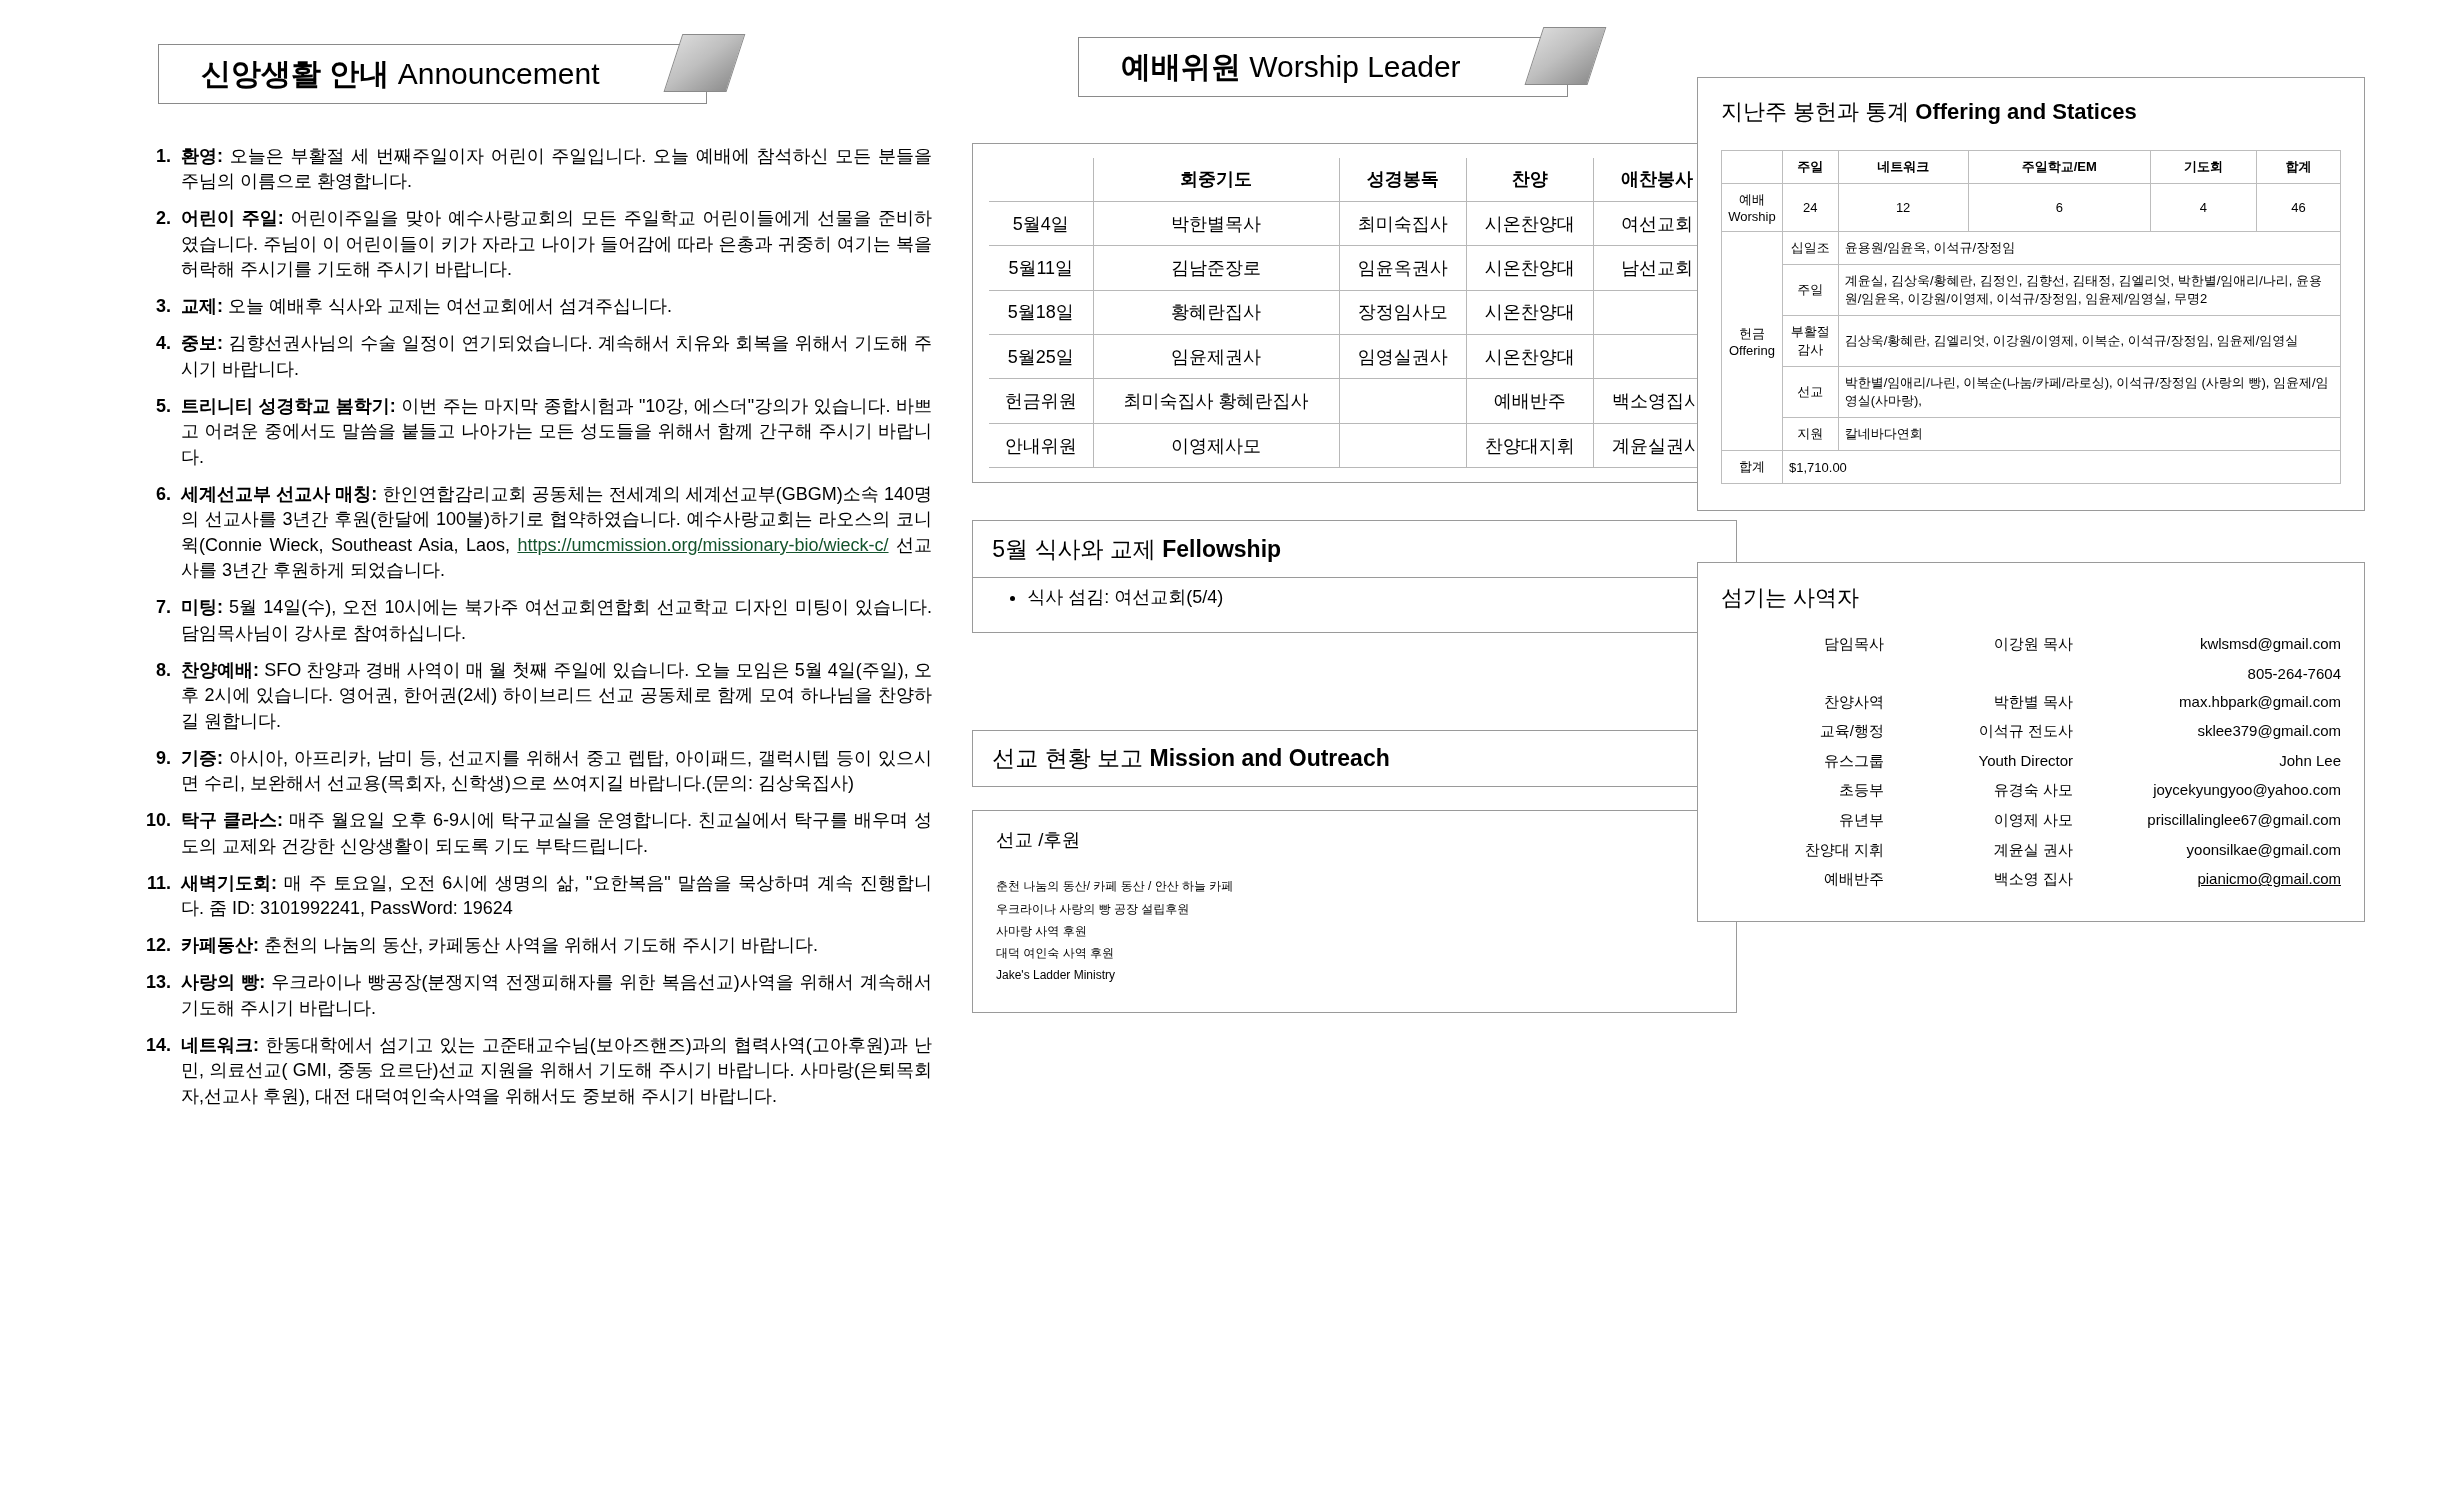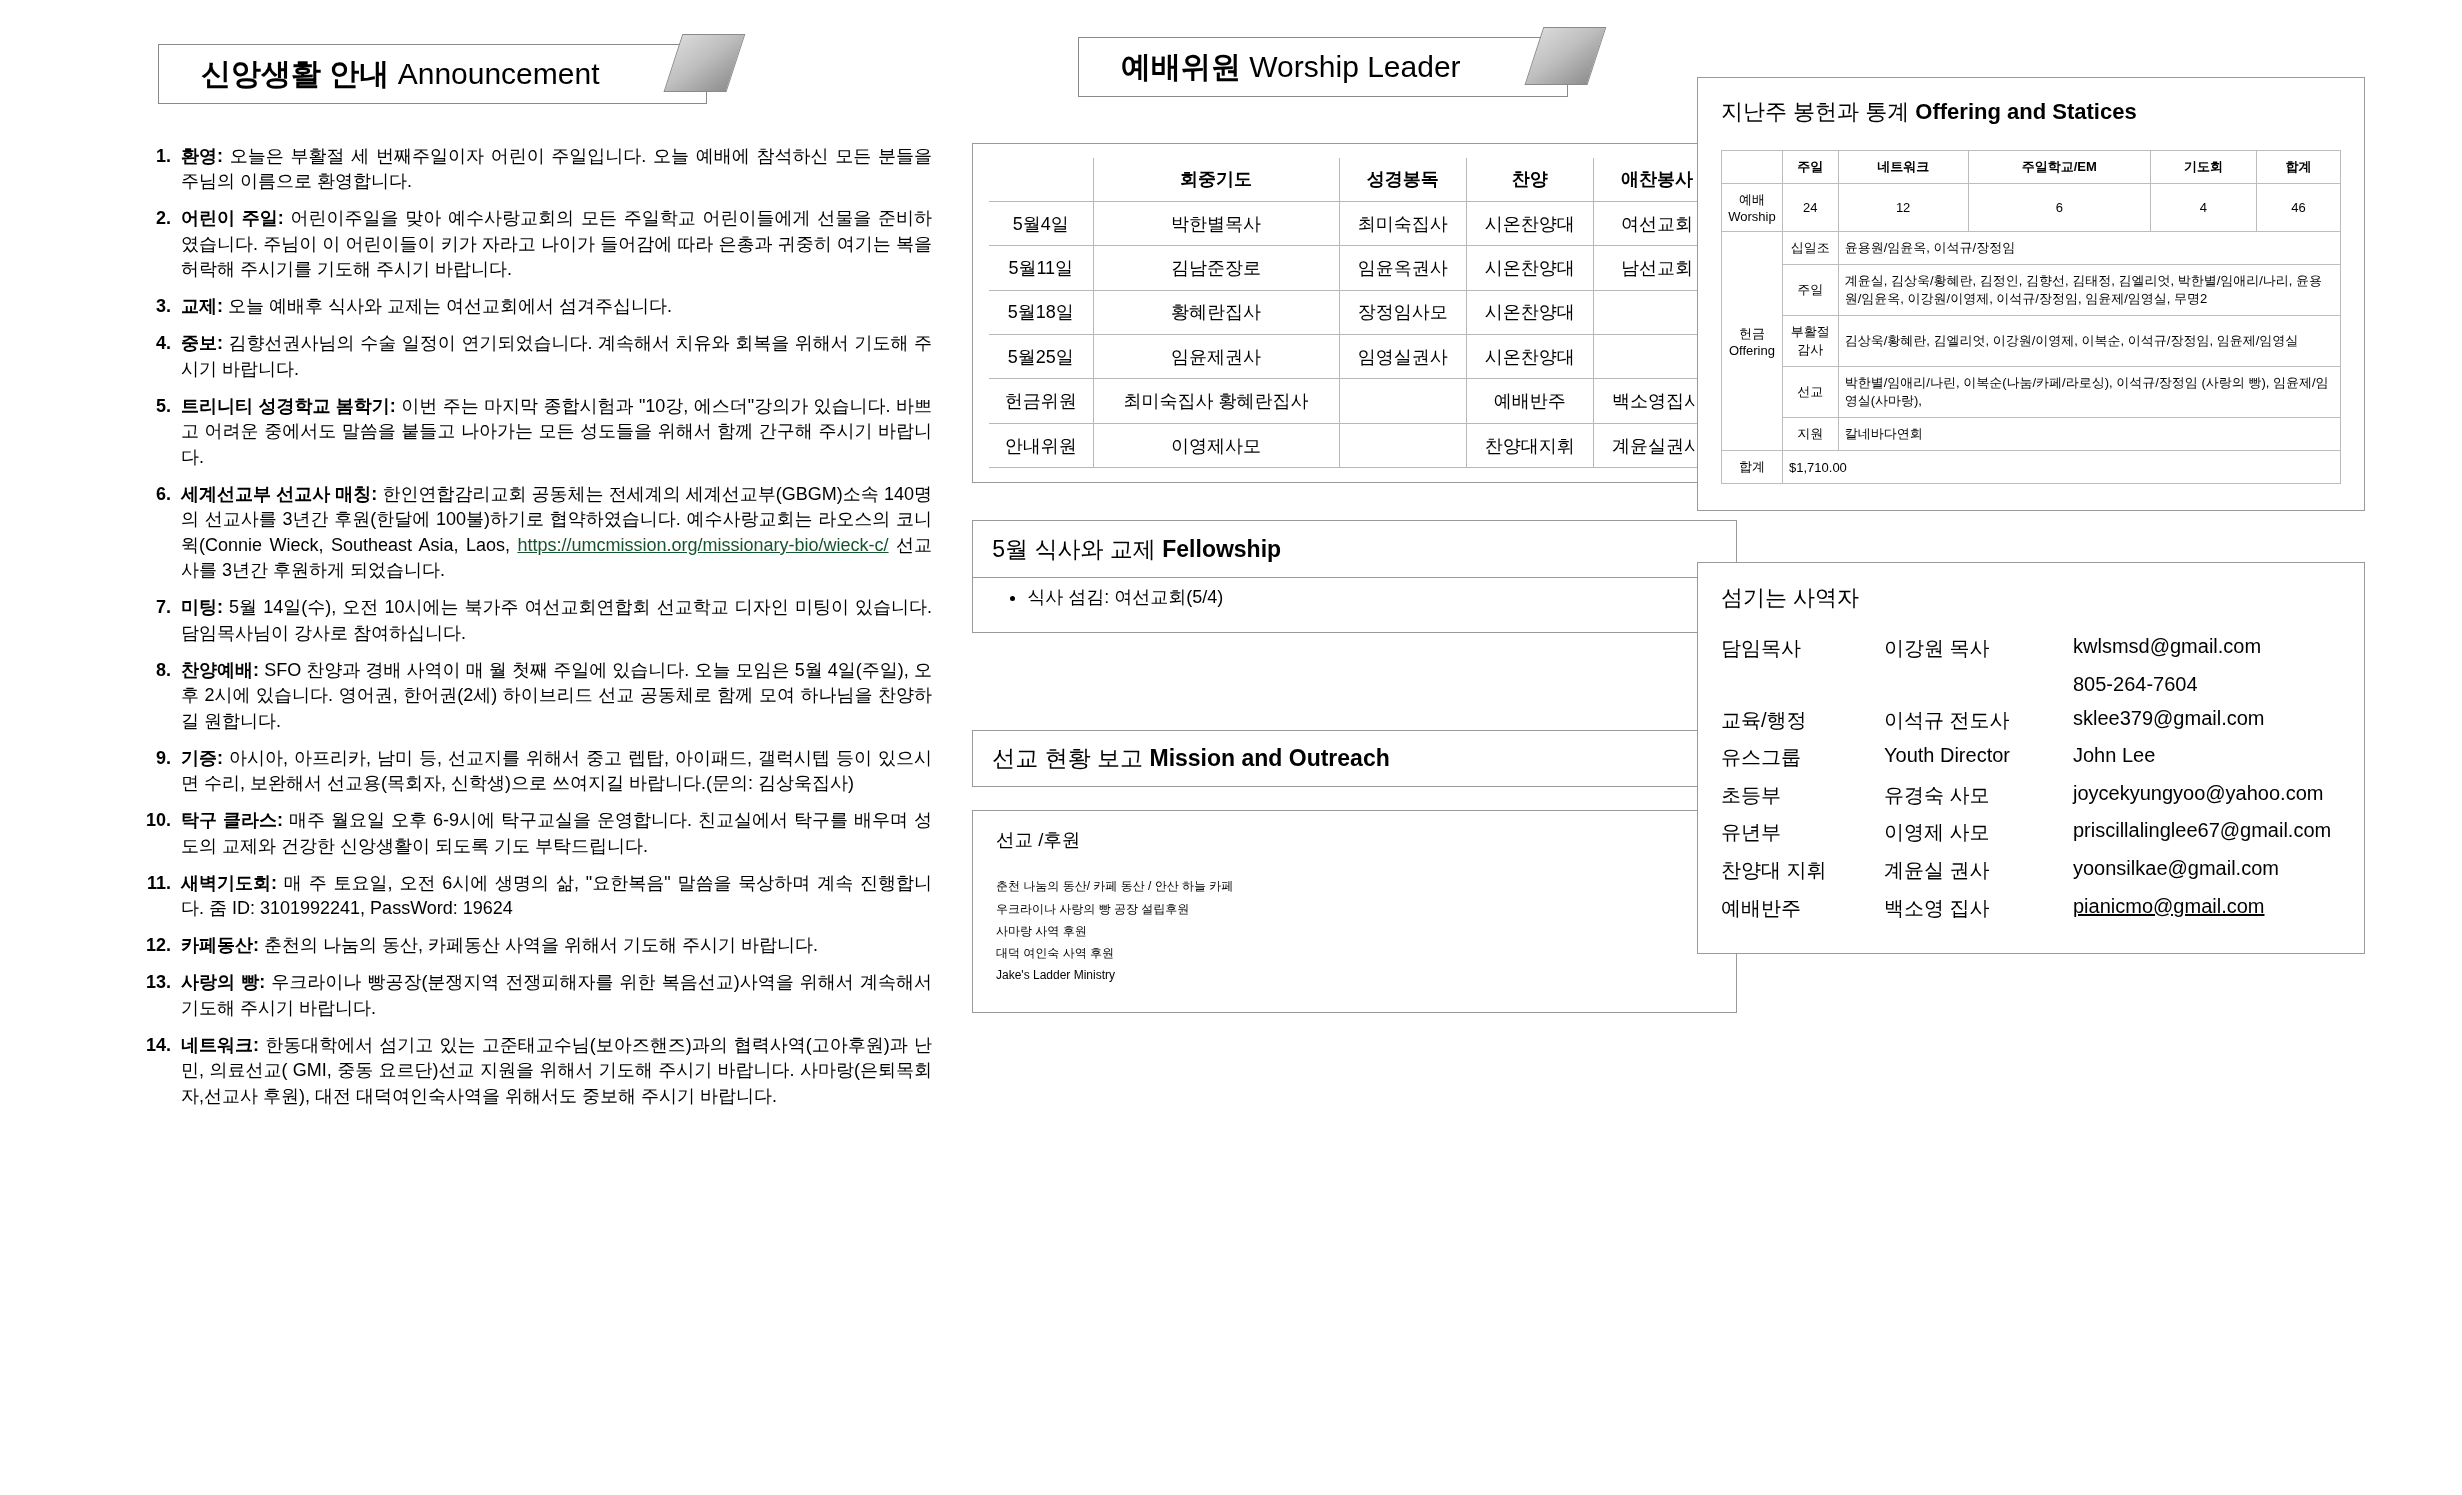--- a/index.html
+++ b/index.html
@@ -159,21 +159,21 @@
     border: 0.9px solid #bdbdbd;
     padding: 7px 6.2px;
     vertical-align: middle;
   }
   table.off thead th { text-align: center; font-weight: 700; }
   table.off .ctr { text-align: center; }
   table.off .lbl { text-align: center; }
 
   .staff-card { margin-top: 51px; }
   .staff-card .title { font-size: 22px; margin-bottom: 17.6px; }
-  table.staff { border-collapse: collapse; font-size: 20px; width: 100%; }
+  table.staff { border-collapse: collapse; font-size: 15px; width: 100%; text-align: right; }
   table.staff td { padding: 5.3px 0; vertical-align: top; }
   table.staff td.c1 { width: 163px; }
   table.staff td.c2 { width: 189px; }
   table.staff td.c3 { }
   .mail-u { text-decoration: underline; }
 </style>
 </head>
 <body>
 
 <div class="page">
@@ -366,20 +366,25 @@
           <td class="c1">담임목사</td>
           <td class="c2">이강원 목사</td>
           <td class="c3">kwlsmsd@gmail.com</td>
         </tr>
         <tr>
           <td class="c1"></td>
           <td class="c2"></td>
           <td class="c3">805-264-7604</td>
         </tr>
         <tr>
+          <td class="c1">찬양사역</td>
+          <td class="c2">박한별 목사</td>
+          <td class="c3">max.hbpark@gmail.com</td>
+        </tr>
+        <tr>
           <td class="c1">교육/행정</td>
           <td class="c2">이석규 전도사</td>
           <td class="c3">sklee379@gmail.com</td>
         </tr>
         <tr>
           <td class="c1">유스그룹</td>
           <td class="c2">Youth Director</td>
           <td class="c3">John Lee</td>
         </tr>
         <tr>

